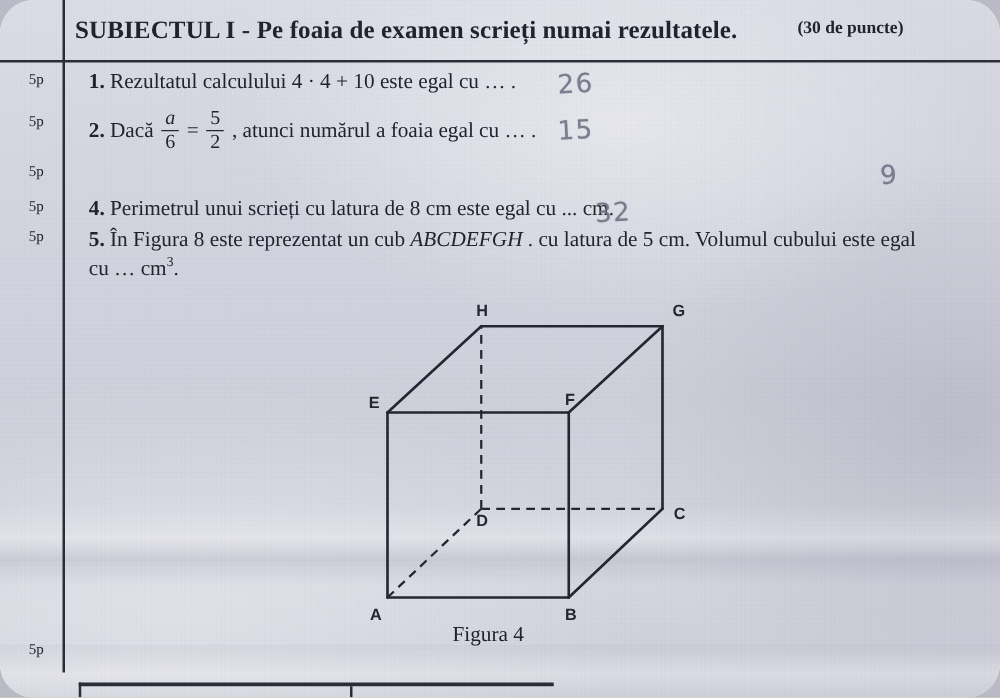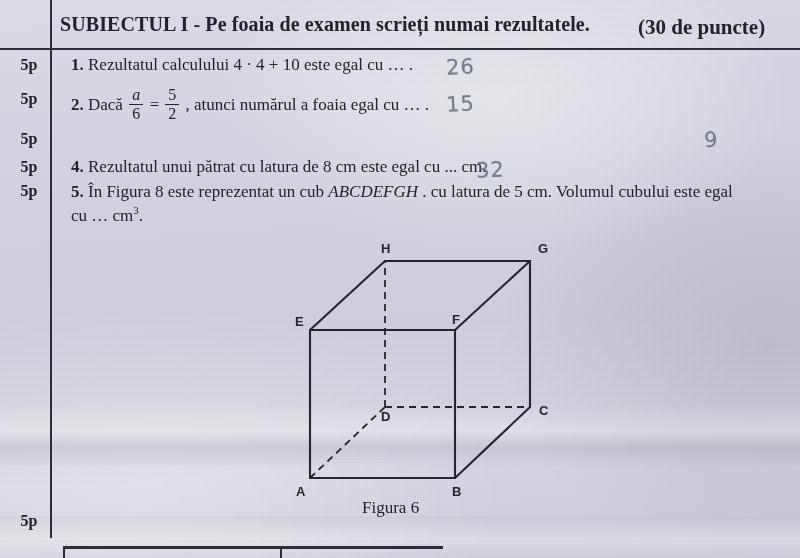--- a/index.html
+++ b/index.html
@@ -8,20 +8,21 @@
     background: #b9bac6;
   }
   #page {
     position: relative;
     width: 800px;
     height: 558px;
     overflow: hidden;
     background: #fef9c3;
     font-family: "Liberation Serif", serif;
     color: #20202c;
+    border-radius: 27px;
   }
   
   #paper-sheen {
     position: absolute;
     inset: 0;
     background:
       radial-gradient(ellipse 420px 220px at 62% 18%, rgba(255,255,255,0.42), rgba(255,255,255,0) 70%),
       radial-gradient(ellipse 500px 260px at 18% 88%, rgba(255,255,255,0.30), rgba(255,255,255,0) 72%),
       radial-gradient(ellipse 380px 300px at 96% 62%, rgba(140,142,158,0.30), rgba(0,0,0,0) 72%),
       linear-gradient(176deg, #dcdde6 0%, #d2d3de 34%, #cfd0db 58%, #d6d7e1 80%, #c9cad6 100%);
@@ -64,32 +65,32 @@
   
   #header-title {
     left: 60px; top: 13px;
     font-weight: bold;
     font-size: 20px;
     letter-spacing: .1px;
   }
   #header-points {
     left: 638px; top: 15px;
     font-weight: bold;
-    font-size: 21px;
+    font-size: 14px;
     font-family: Liberation Serif, serif;
   }
 
   
   .points {
     position: absolute;
     left: 12px;
     width: 34px;
     text-align: center;
-    font-weight: bold;
-    font-size: 16px;
+    font-weight: normal;
+    font-size: 12px;
   }
 
   
   .item {
     position: absolute;
     left: 71px;
     font-size: 17px;
     line-height: 1.18;
     white-space: nowrap;
   }
@@ -194,21 +195,21 @@
       <span class="den">2</span>
     </span>
     <span>, atunci numărul a foaia egal cu … .</span>
   </div>
   <div class="hand" style="left:446px; top:92px">15</div>
 
   <div class="hand" style="left:704px; top:128px">9</div>
 
   <div class="item" style="top:157px">
     <span class="inum">4.</span>
-    <span>Rezultatul unui pătrat cu latura de</span>
+    <span>Perimetrul unui scrieți cu latura de</span>
     <span class="math">8 cm</span>
     <span>este egal cu ... cm.</span>
   </div>
   <div class="hand" style="left:476px; top:158px">32</div>
 
   <div class="item" style="top:182px">
     <span class="inum">5.</span>
     <span>În Figura 8 este reprezentat un cub</span>
     <span class="ital">ABCDEFGH</span>
     <span>. cu latura de 5 cm. Volumul cubului este egal</span>
@@ -239,17 +240,17 @@
     <span class="vlabel" id="lab-A" style="left: 11px; top: 249px;">A</span>
     <span class="vlabel" id="lab-B" style="left: 167px; top: 249px;">B</span>
     <span class="vlabel" id="lab-C" style="left: 254px; top: 168px;">C</span>
     <span class="vlabel" id="lab-D" style="left: 96px; top: 174px;">D</span>
     <span class="vlabel" id="lab-E" style="left: 10px; top: 79px;">E</span>
     <span class="vlabel" id="lab-F" style="left: 167px; top: 77px;">F</span>
     <span class="vlabel" id="lab-G" style="left: 253px; top: 6px;">G</span>
     <span class="vlabel" id="lab-H" style="left: 96px; top: 6px;">H</span>
   </div>
 
-  <div class="ink" id="figure-caption">Figura 6</div>
+  <div class="ink" id="figure-caption">Figura 4</div>
 
 
   <div id="grain"></div>
 </div>
 
 </body></html>

